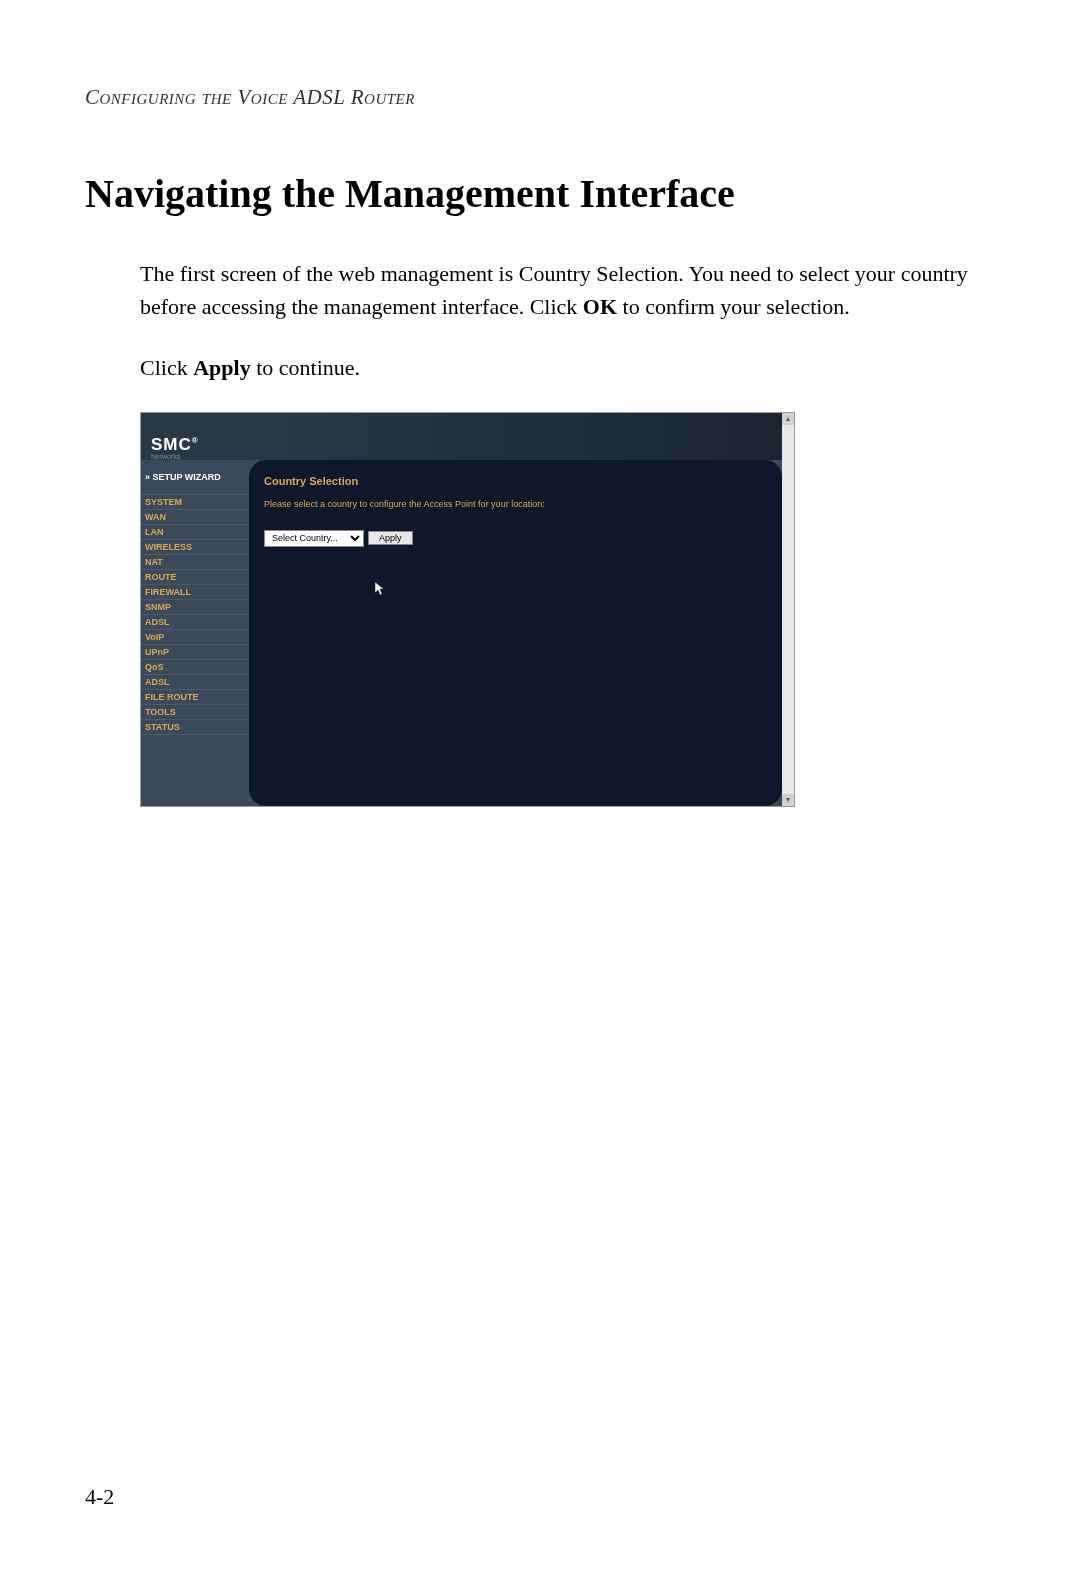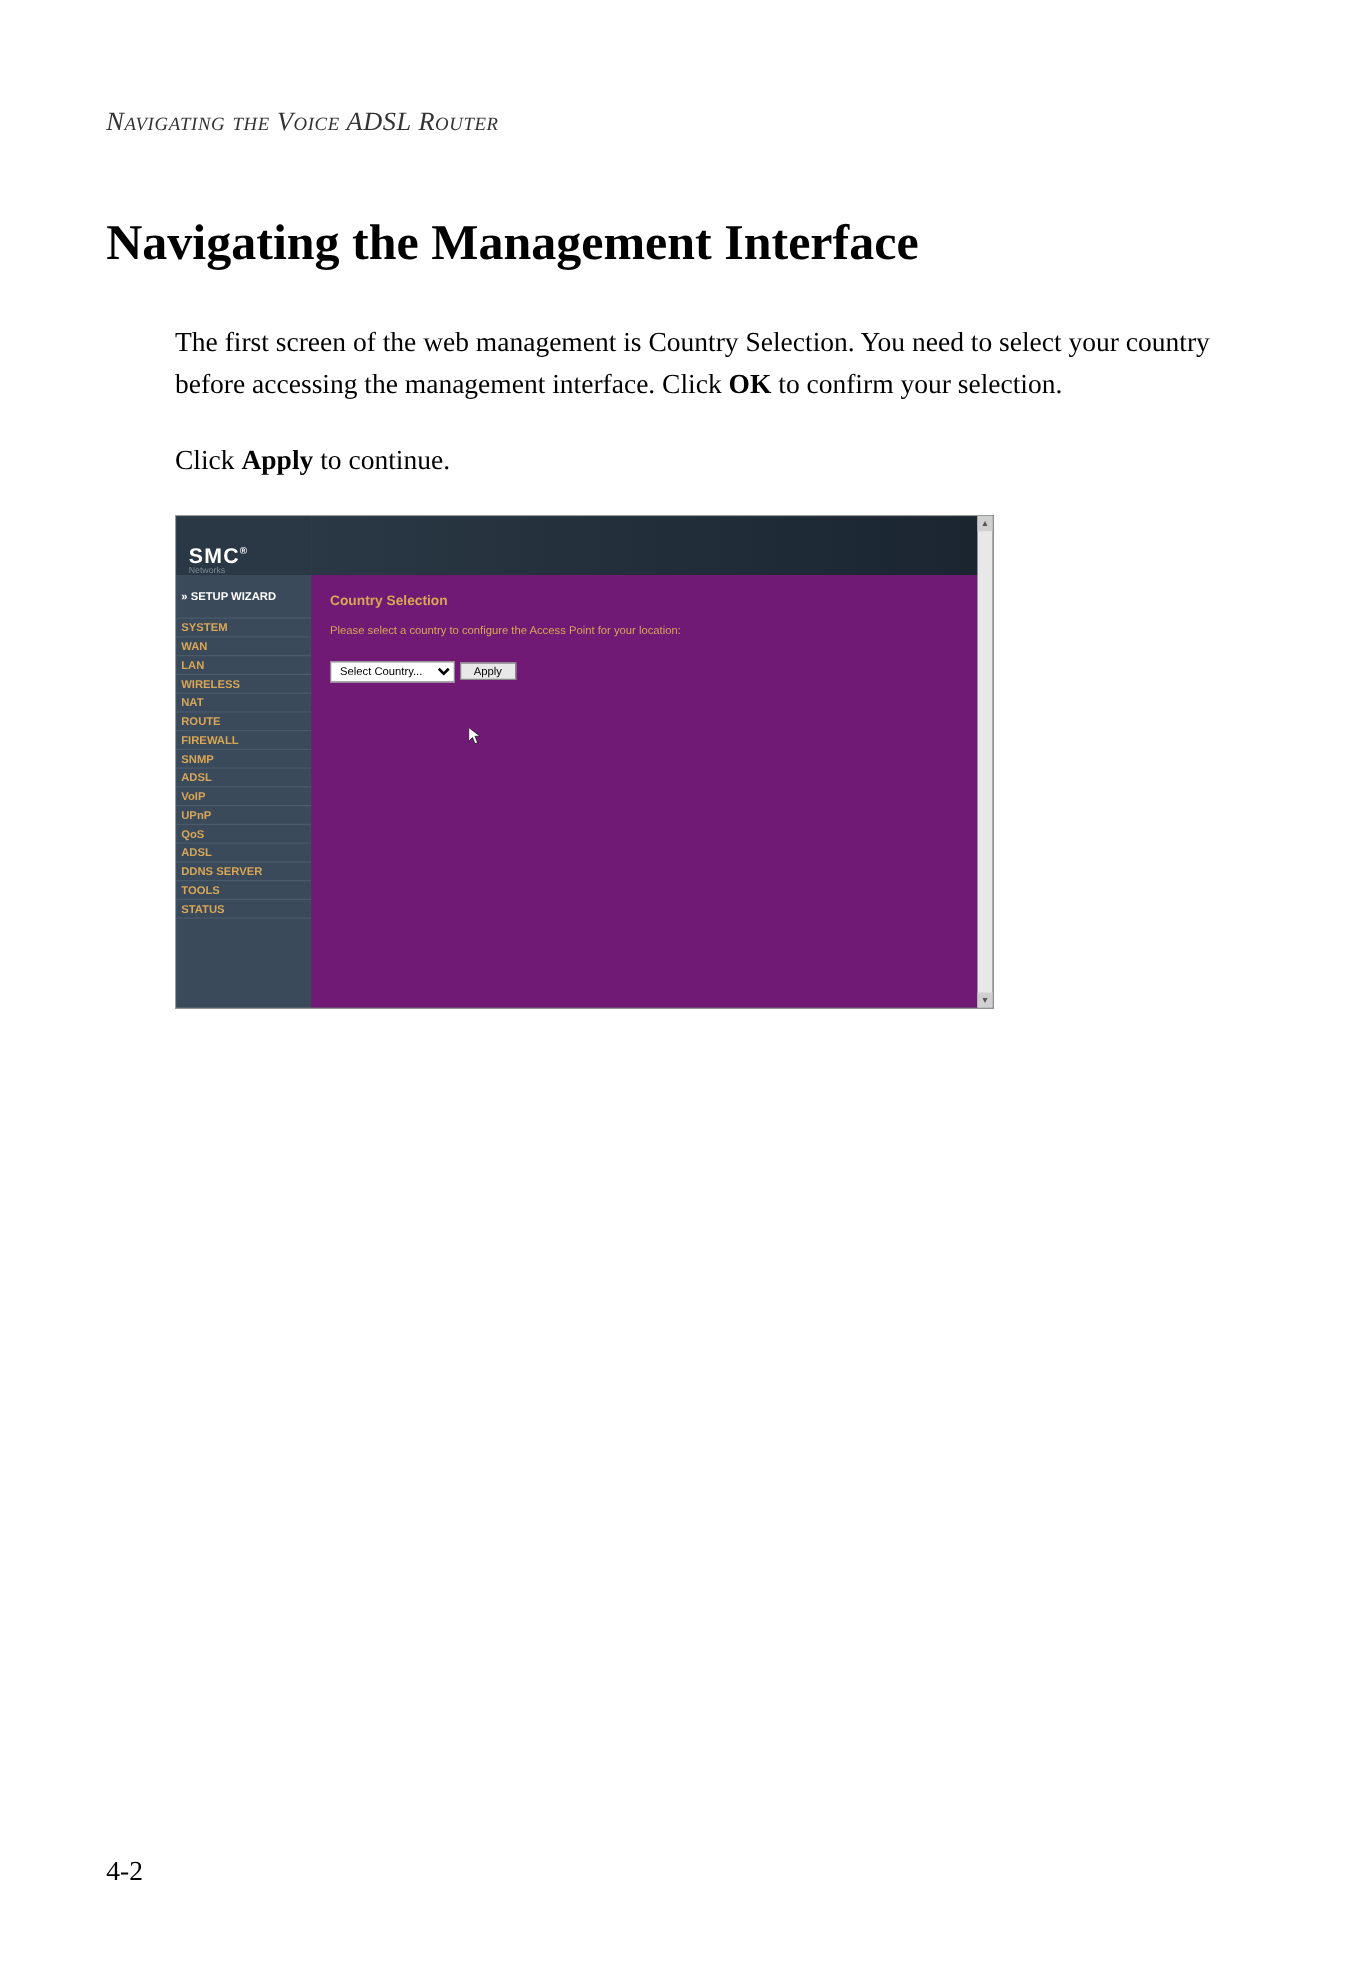--- a/index.html
+++ b/index.html
@@ -134,22 +134,23 @@
     .sidebar-item:first-child {
       color: #ffffff;
       padding: 12px 4px;
     }
     .content-area {
       position: absolute;
       top: 47px;
       left: 108px;
       right: 12px;
       bottom: 0;
-      background: #701a75;
+      background: #0f172a;
       padding: 15px 15px;
+      border-radius: 17px;
     }
     .content-title {
       font-family: Arial, sans-serif;
       font-size: 11px;
       font-weight: bold;
       color: #d8a656;
       margin-bottom: 12px;
     }
     .content-instruction {
       font-family: Arial, sans-serif;
@@ -195,21 +196,21 @@
       position: absolute;
       bottom: 60px;
       left: 85px;
       font-size: 22px;
       color: #000;
     }
   </style>
 </head>
 <body>
 
-<div class="page-header">Navigating the Voice ADSL Router</div>
+<div class="page-header">Configuring the Voice ADSL Router</div>
 
 <h1 class="section-title">Navigating the Management Interface</h1>
 
 <p class="body-text">
   <span>The first screen of the web management is Country Selection. You need to select your country before accessing the management interface. Click </span><strong>OK</strong><span> to confirm your selection.</span>
 </p>
 
 <p class="body-text">
   <span>Click </span><strong>Apply</strong><span> to continue.</span>
 </p>
@@ -231,21 +232,21 @@
     <div class="sidebar-item">WIRELESS</div>
     <div class="sidebar-item">NAT</div>
     <div class="sidebar-item">ROUTE</div>
     <div class="sidebar-item">FIREWALL</div>
     <div class="sidebar-item">SNMP</div>
     <div class="sidebar-item">ADSL</div>
     <div class="sidebar-item">VoIP</div>
     <div class="sidebar-item">UPnP</div>
     <div class="sidebar-item">QoS</div>
     <div class="sidebar-item">ADSL</div>
-    <div class="sidebar-item">DDNS SERVER</div>
+    <div class="sidebar-item">FILE ROUTE</div>
     <div class="sidebar-item">TOOLS</div>
     <div class="sidebar-item">STATUS</div>
   </div>
 
   <div class="content-area">
     <div class="content-title">Country Selection</div>
     <div class="content-instruction">Please select a country to configure the Access Point for your location:</div>
     <select class="country-select">
       <option>Select Country...</option>
     </select>

